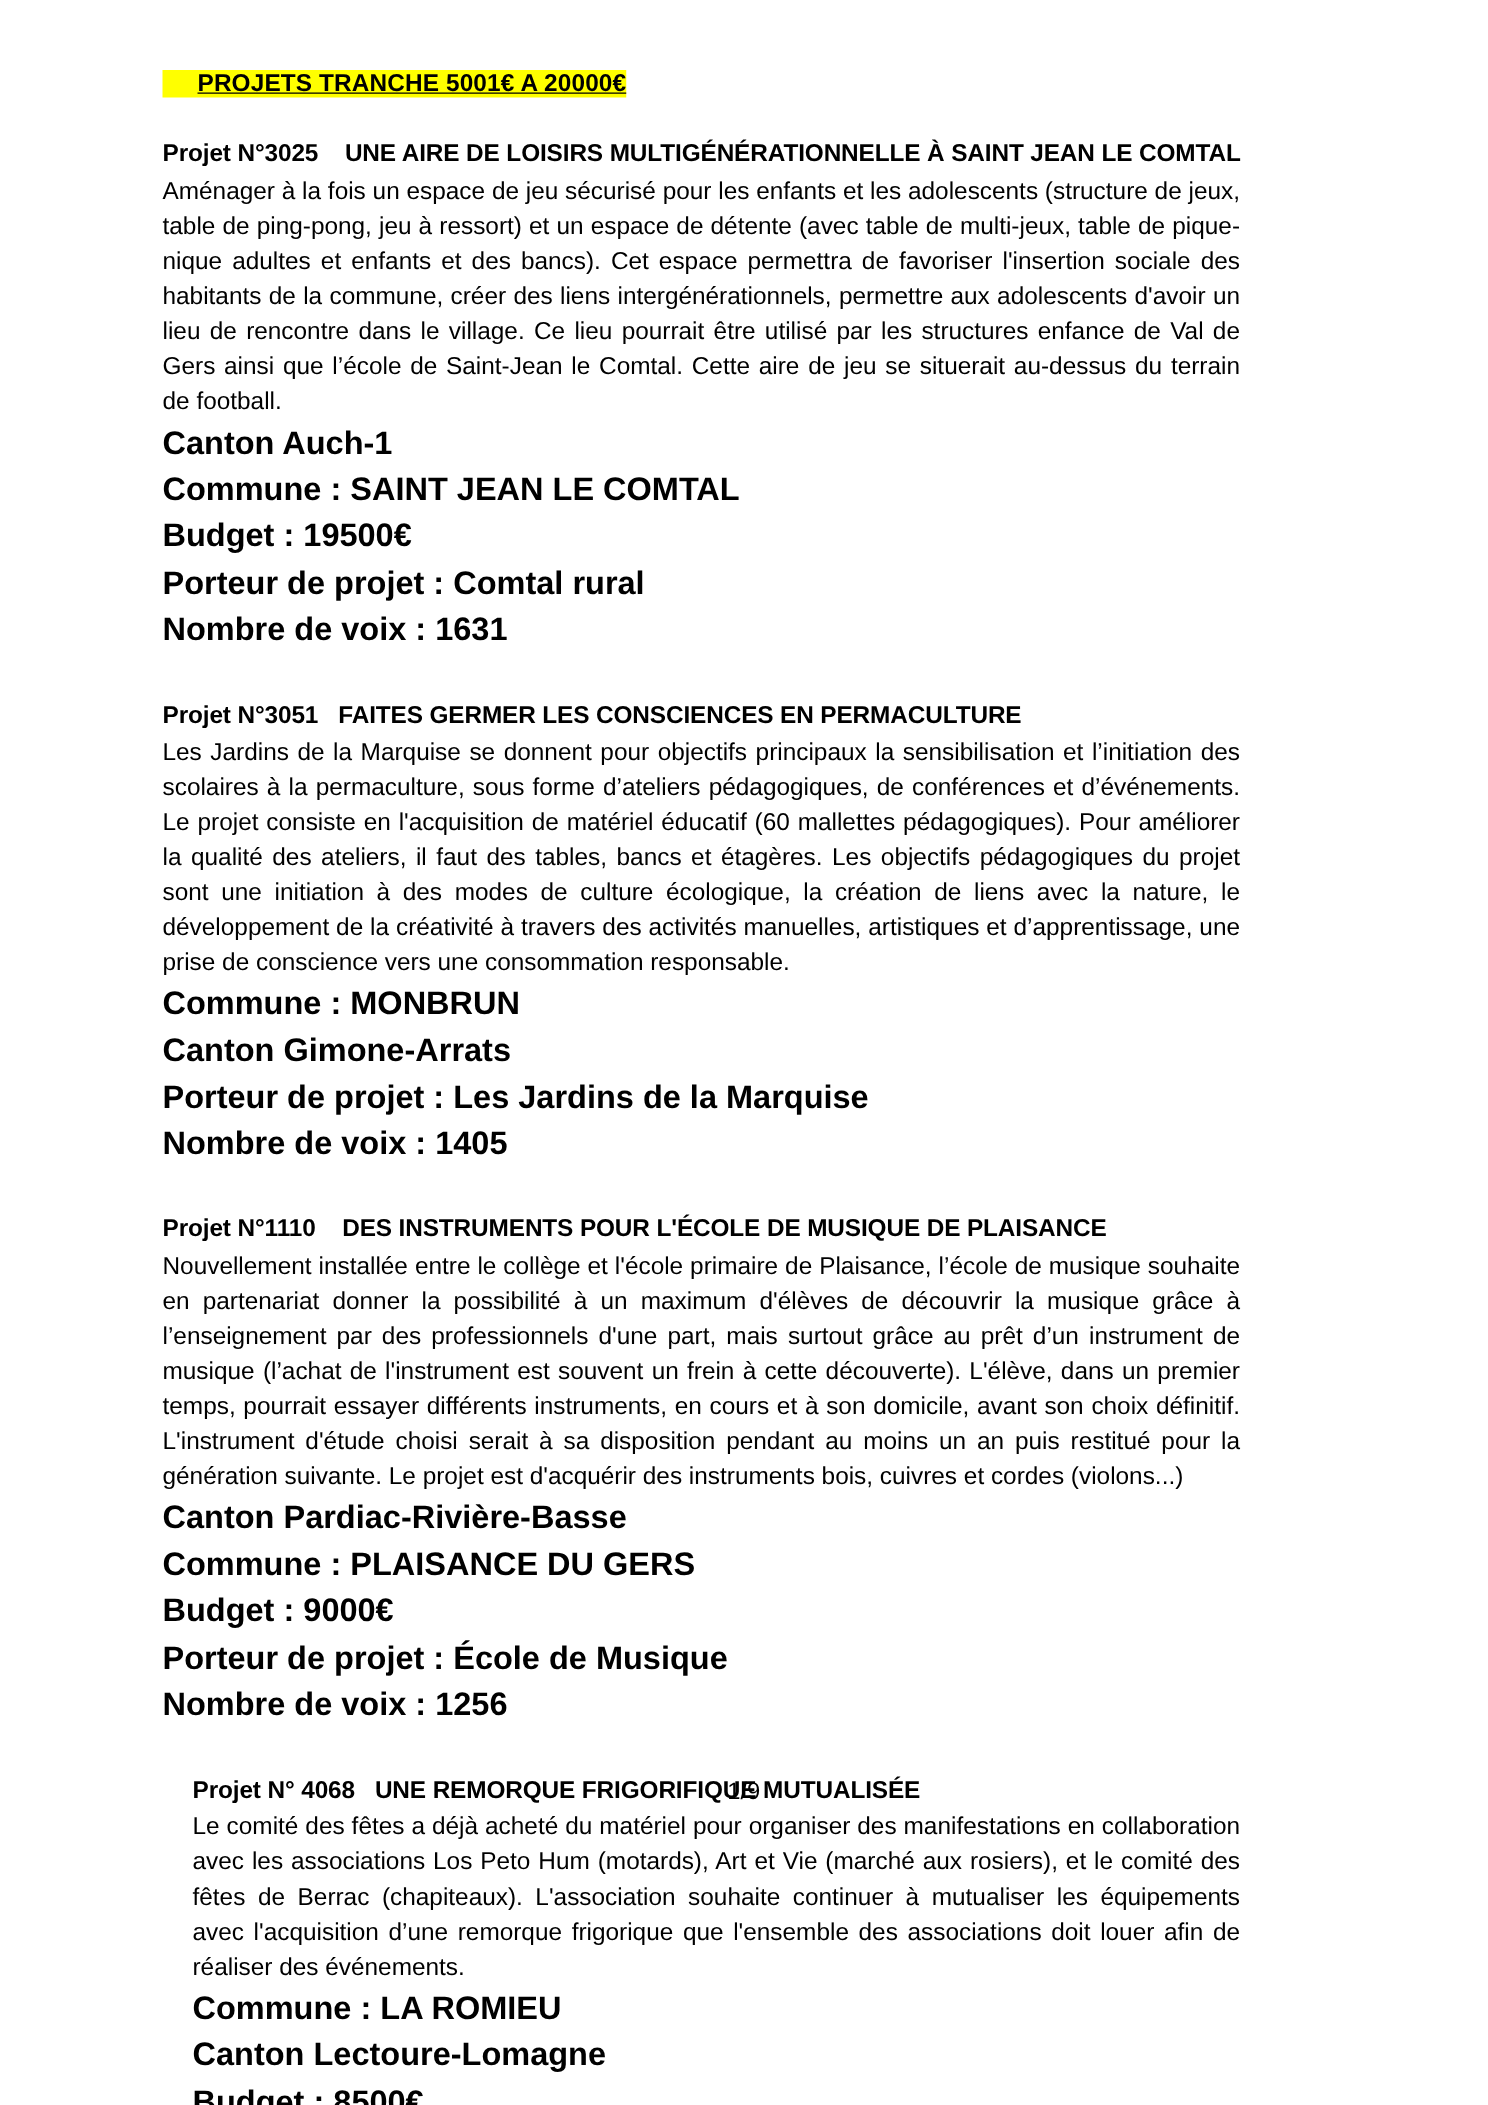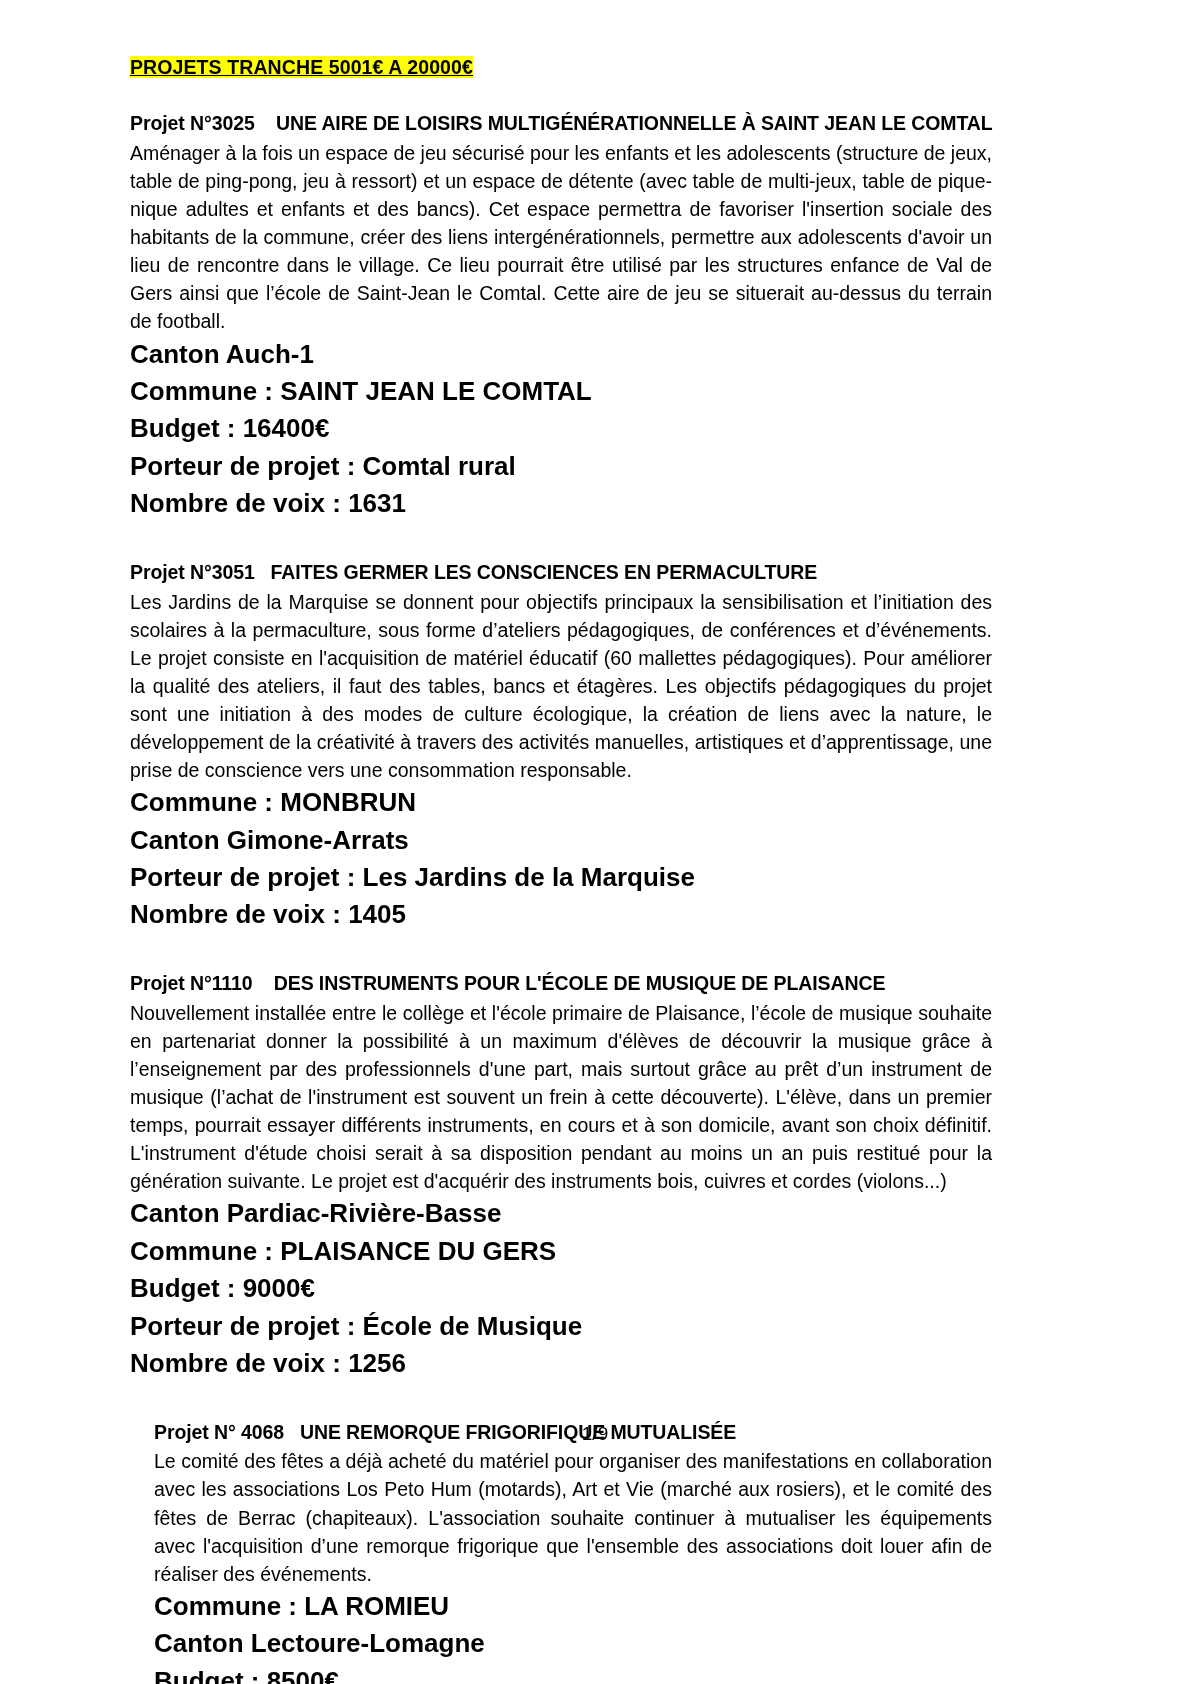--- a/index.html
+++ b/index.html
@@ -26,20 +26,21 @@
 
   
   .doc-title {
     font-size: 19.5px;
     font-weight: bold;
     text-decoration: underline;
     background: #FFFF00;
     display: inline;
     line-height: 1.34;
     letter-spacing: 0.1px;
+    padding-left: 28px;
   }
   .doc-title-line {
     margin: 0 0 30px 0;
     line-height: 1.34;
   }
 
   
   .project {
     margin: 0 0 36px 0;
   }
@@ -91,21 +92,21 @@
 
     <div class="doc-title-line">
       <span class="doc-title">PROJETS TRANCHE 5001€ A 20000€</span>
     </div>
 
     <div class="project">
       <div class="project-heading">Projet N°3025    UNE AIRE DE LOISIRS MULTIGÉNÉRATIONNELLE À SAINT JEAN LE COMTAL</div>
       <div class="project-body">Aménager à la fois un espace de jeu sécurisé pour les enfants et les adolescents (structure de jeux, table de ping-pong, jeu à ressort) et un espace de détente (avec table de multi-jeux, table de pique-nique adultes et enfants et des bancs). Cet espace permettra de favoriser l'insertion sociale des habitants de la commune, créer des liens intergénérationnels, permettre aux adolescents d'avoir un lieu de rencontre dans le village. Ce lieu pourrait être utilisé par les structures enfance de Val de Gers ainsi que l’école de Saint-Jean le Comtal. Cette aire de jeu se situerait au-dessus du terrain de football.</div>
       <div class="meta-line">Canton Auch-1</div>
       <div class="meta-line">Commune : SAINT JEAN LE COMTAL</div>
-      <div class="meta-line">Budget : 16400€</div>
+      <div class="meta-line">Budget : 19500€</div>
       <div class="meta-line">Porteur de projet : Comtal rural</div>
       <div class="meta-line">Nombre de voix : 1631</div>
     </div>
 
     <div class="project">
       <div class="project-heading">Projet N°3051   FAITES GERMER LES CONSCIENCES EN PERMACULTURE</div>
       <div class="project-body">Les Jardins de la Marquise se donnent pour objectifs principaux la sensibilisation et l’initiation des scolaires à la permaculture, sous forme d’ateliers pédagogiques, de conférences et d’événements. Le projet consiste en l'acquisition de matériel éducatif  (60 mallettes pédagogiques). Pour améliorer la qualité des ateliers, il faut des tables, bancs et étagères. Les objectifs pédagogiques du projet sont  une initiation à des modes de culture écologique, la création de liens avec la nature, le développement de la créativité à travers des activités manuelles, artistiques et d’apprentissage, une prise de conscience vers une consommation responsable.</div>
       <div class="meta-line">Commune : MONBRUN</div>
       <div class="meta-line">Canton Gimone-Arrats</div>
       <div class="meta-line">Porteur de projet : Les Jardins de la Marquise</div>

